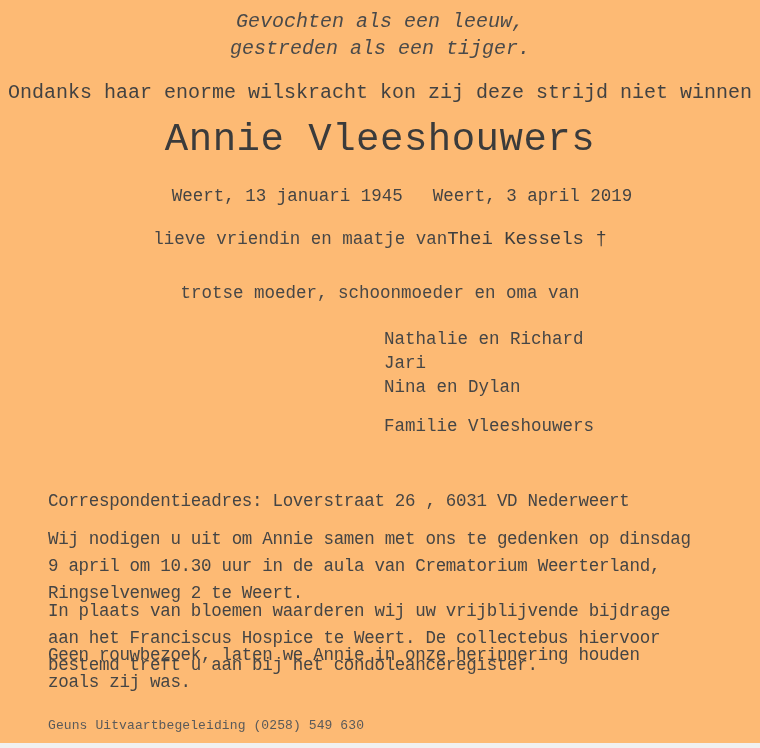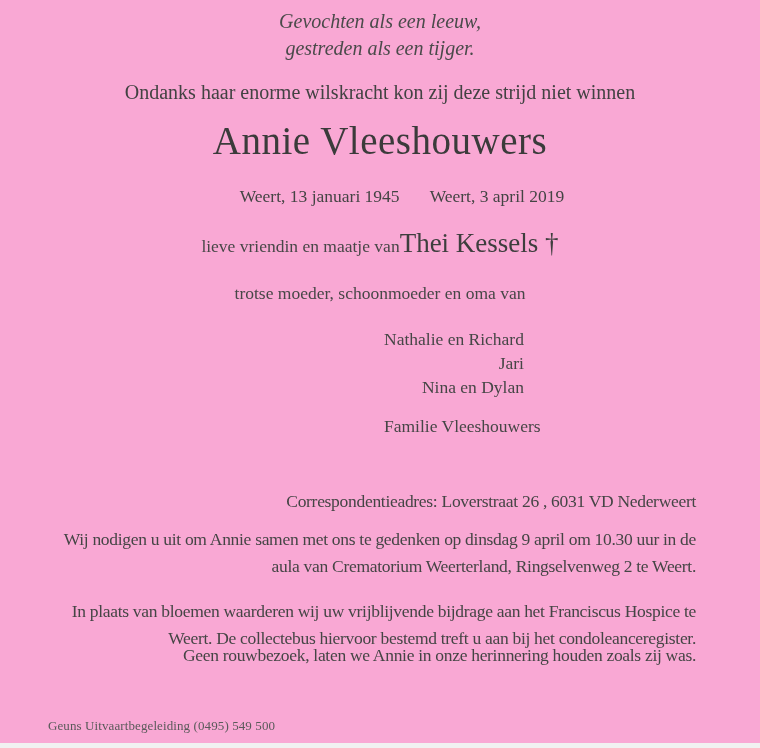--- a/index.html
+++ b/index.html
@@ -4,26 +4,26 @@
 <style>
   html, body {
     margin: 0;
     padding: 0;
     background: #ffffff;
   }
   .card {
     position: relative;
     width: 760px;
     height: 748px;
-    background: #f9a8d4;
+    background: #fdba74;
     color: #3f3f3f;
-    font-family: Liberation Serif, serif;
+    font-family: Liberation Mono, monospace;
     overflow: hidden;
   }
-  .abs { position: absolute; text-align: right; }
+  .abs { position: absolute; }
   .centered { left: 0; right: 0; text-align: center; }
 
   .epigraph {
     top: 8px;
     font-size: 20px;
     line-height: 27px;
     font-style: italic;
     color: #4a4a4a;
   }
   .intro {
@@ -44,21 +44,21 @@
     color: #444444;
     margin-left: 44px;
   }
   .dates .date-sep { display: inline-block; width: 30px; }
   .partner-line {
     top: 228px;
     font-size: 17.5px;
     color: #474747;
   }
   .partner-line .partner-name {
-    font-size: 27px;
+    font-size: 19px;
     color: #3e3e3e;
   }
   .family-intro {
     top: 283px;
     font-size: 17.5px;
     color: #474747;
   }
   .family-names {
     top: 327px;
     left: 384px;
@@ -132,17 +132,17 @@
   <div class="abs family-signature">Familie Vleeshouwers</div>
 
   <div class="abs body-text correspondence">Correspondentieadres: Loverstraat 26 , 6031 VD  Nederweert</div>
 
   <div class="abs body-text invitation">Wij nodigen u uit om Annie samen met ons te gedenken op dinsdag 9 april om 10.30 uur in de aula van Crematorium Weerterland, Ringselvenweg 2 te Weert.</div>
 
   <div class="abs body-text donation">In plaats van bloemen waarderen wij uw vrijblijvende bijdrage aan het Franciscus Hospice te Weert. De collectebus hiervoor bestemd treft u aan bij het condoleanceregister.</div>
 
   <div class="abs body-text closing">Geen rouwbezoek, laten we Annie in onze herinnering houden zoals zij was.</div>
 
-  <div class="abs footer-line">Geuns Uitvaartbegeleiding (0495) 549 500</div>
+  <div class="abs footer-line">Geuns Uitvaartbegeleiding (0258) 549 630</div>
 
   <div class="abs bottom-edge"></div>
 
 </div>
 
 </body></html>

